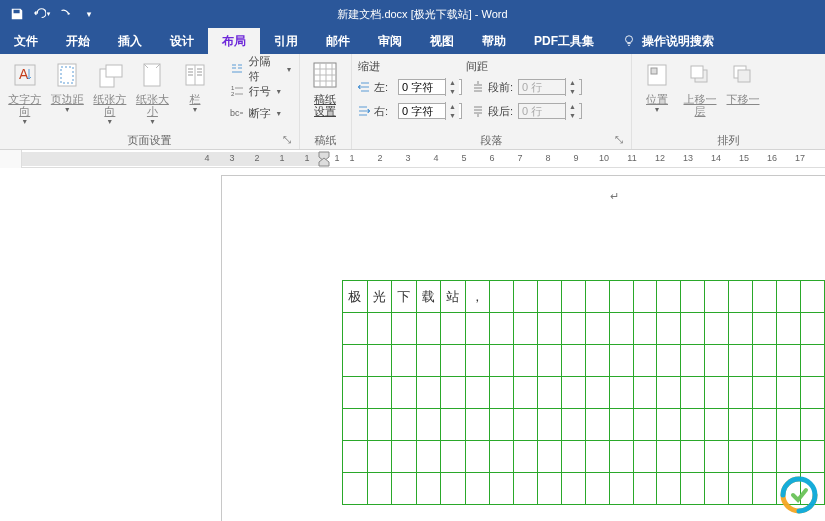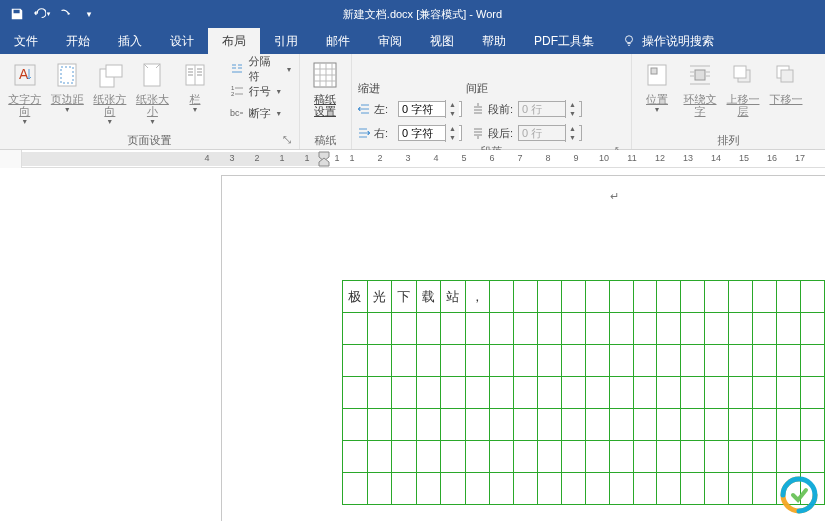--- a/index.html
+++ b/index.html
@@ -6,22 +6,22 @@
 body { width: 825px; height: 521px; overflow: hidden; background: #fff; position: relative; }
 
 
 .title-bar { height: 28px; background: #2b579a; display: flex; align-items: center; color: #fff; font-size: 11px; }
 .title-bar .qat { display: flex; align-items: center; gap: 2px; padding-left: 6px; }
 .title-bar .qat-btn { width: 22px; height: 22px; display: flex; align-items: center; justify-content: center; cursor: pointer; }
 .title-bar .title-text { flex: 1; text-align: center; }
 
 
 .tabs { height: 26px; background: #2b579a; display: flex; align-items: stretch; color: #fff; font-size: 12px; }
-.tab { padding: 0 14px; display: flex; align-items: center; cursor: pointer; }
-.tab.active { background: #f3f3f3; color: #404040; }
+.tab { padding: 0 14px; display: flex; align-items: center; cursor: pointer; font-weight: bold; }
+.tab.active { background: #f3f3f3; color: #6d28d9; }
 .tab.tell-me { display: flex; gap: 6px; }
 
 
 .ribbon { height: 96px; background: #f3f3f3; border-bottom: 1px solid #d4d4d4; display: flex; }
 .ribbon-group { display: flex; flex-direction: column; border-right: 1px solid #e1e1e1; padding: 3px 4px 0 4px; }
 .ribbon-group-body { flex: 1; display: flex; align-items: flex-start; gap: 1px; }
 .ribbon-group-label { height: 16px; font-size: 11px; color: #666; text-align: center; position: relative; }
 .ribbon-group-label .launcher { position: absolute; right: 2px; top: 1px; width: 12px; height: 12px; color: #666; cursor: pointer; font-size: 10px; }
 
 .big-btn { width: 42px; display: flex; flex-direction: column; align-items: center; padding: 2px 0; cursor: pointer; color: #888; }
@@ -29,21 +29,21 @@
 .big-btn .icon-box { width: 32px; height: 32px; display: flex; align-items: center; justify-content: center; margin-bottom: 2px; }
 .big-btn .label { font-size: 11px; text-align: center; line-height: 12px; text-decoration: underline; }
 .big-btn .caret { font-size: 8px; color: #666; }
 
 .small-btn-col { display: flex; flex-direction: column; gap: 0; padding-top: 1px; }
 .small-btn { height: 22px; display: flex; align-items: center; gap: 4px; padding: 0 4px; font-size: 11px; color: #444; cursor: pointer; }
 .small-btn .si { width: 16px; height: 16px; display: flex; align-items: center; justify-content: center; font-size: 12px; }
 .small-btn .caret { font-size: 8px; color: #666; margin-left: 2px; }
 
 .para-section { display: flex; flex-direction: column; gap: 2px; padding-top: 2px; }
-.para-header { display: flex; font-size: 11px; color: #444; margin-top: 22px; }
+.para-header { display: flex; font-size: 11px; color: #444; }
 .para-header .h1 { width: 110px; padding-left: 2px; }
 .para-row { height: 22px; display: flex; align-items: center; gap: 2px; }
 .para-row .pi { width: 16px; height: 16px; display: flex; align-items: center; justify-content: center; color: #2b579a; font-size: 11px; }
 .para-row .plabel { font-size: 11px; color: #444; width: 22px; }
 .spinner { width: 64px; height: 16px; border: 1px solid #ababab; background: #fff; display: flex; align-items: center; position: relative; font-size: 11px; }
 .spinner input { border: none; width: 46px; padding: 0 3px; font-size: 11px; outline: none; }
 .spinner .arrows { width: 14px; display: flex; flex-direction: column; border-left: 1px solid #ababab; }
 .spinner .arrows span { height: 9px; font-size: 7px; text-align: center; line-height: 9px; color: #666; cursor: pointer; background: #f3f3f3; }
 .spinner.dis { background: #f3f3f3; }
 .spinner.dis input { background: #f3f3f3; color: #aaa; }
@@ -90,21 +90,21 @@
     <div class="qat-btn">
       <svg width="14" height="14" viewBox="0 0 16 16">
           <path fill="none" stroke="#fff" stroke-width="1.4" d="M4 4a6 6 0 018 4"></path>
           <path fill="#fff" d="M12 6l2 2-3 1z"></path>
         </svg>
     </div>
     <div class="qat-btn">
       <span style="font-size:9px">▾</span>
     </div>
   </div>
-  <div class="title-text">新建文档.docx  [兼容模式]  -  Word</div>
+  <div class="title-text">新建文档.docx  [极光下载站]  -  Word</div>
   <div style="width:80px"></div>
 </div>
 
 <div class="tabs">
   <div class="tab">文件</div>
   <div class="tab">开始</div>
   <div class="tab">插入</div>
   <div class="tab">设计</div>
   <div class="tab active">布局</div>
   <div class="tab">引用</div>
@@ -326,36 +326,20 @@
               <rect x="5" y="4" width="18" height="20" fill="#fff" stroke="#bbb"></rect>
               <rect x="8" y="7" width="6" height="6" fill="#ddd" stroke="#999"></rect>
             </svg>
         </div>
         <div class="label">位置</div>
         <span class="caret">▾</span>
       </div>
       <div class="big-btn">
         <div class="icon-box">
           <svg width="28" height="28" viewBox="0 0 28 28">
-              <rect x="9" y="9" width="10" height="10" fill="#ddd" stroke="#999"></rect>
-              <g stroke="#bbb">
-                <line x1="4" y1="5" x2="24" y2="5"></line>
-                <line x1="4" y1="23" x2="24" y2="23"></line>
-                <line x1="4" y1="11" x2="8" y2="11"></line>
-                <line x1="4" y1="15" x2="8" y2="15"></line>
-                <line x1="20" y1="11" x2="24" y2="11"></line>
-                <line x1="20" y1="15" x2="24" y2="15"></line>
-              </g>
-            </svg>
-        </div>
-        <div class="label"><span>环绕文</span><br><span>字</span></div>
-      </div>
-      <div class="big-btn">
-        <div class="icon-box">
-          <svg width="28" height="28" viewBox="0 0 28 28">
               <rect x="9" y="9" width="12" height="12" fill="#eee" stroke="#bbb"></rect>
               <rect x="5" y="5" width="12" height="12" fill="#fff" stroke="#bbb"></rect>
             </svg>
         </div>
         <div class="label">上移一层</div>
       </div>
       <div class="big-btn">
         <div class="icon-box">
           <svg width="28" height="28" viewBox="0 0 28 28">
               <rect x="5" y="5" width="12" height="12" fill="#fff" stroke="#bbb"></rect>

